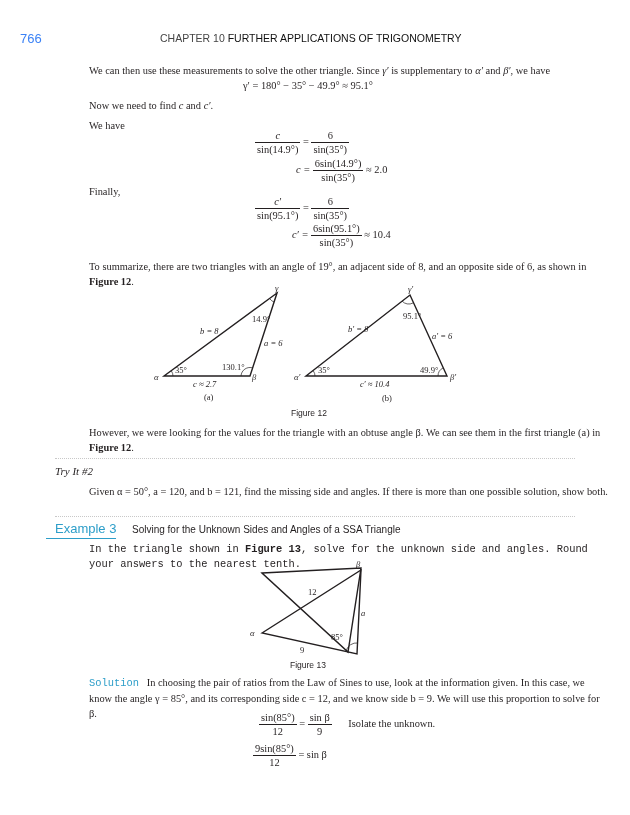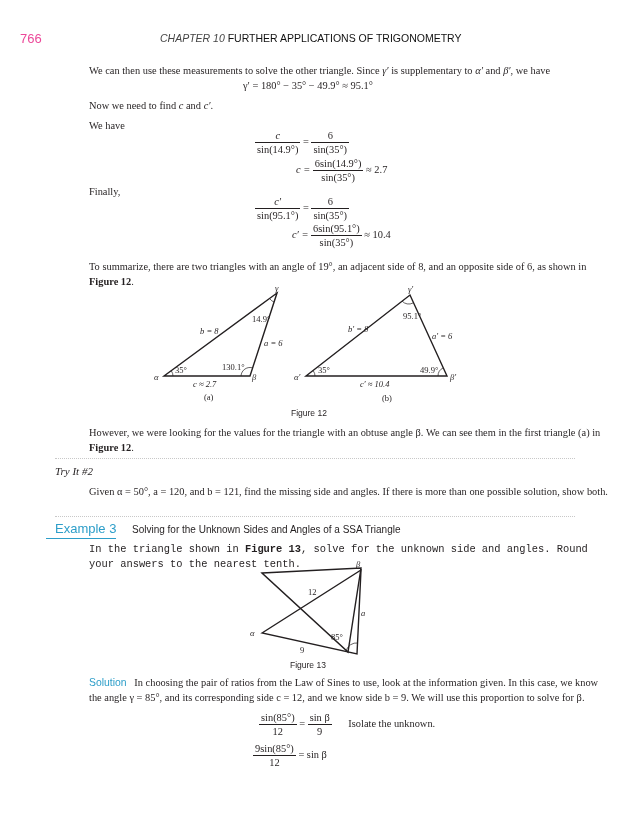--- a/index.html
+++ b/index.html
@@ -1,35 +1,35 @@
 <!DOCTYPE html>
 <html><head>
 <meta charset="utf-8">
 <style>
   html, body { margin: 0; padding: 0; background: #ffffff; }
   body { width: 630px; height: 815px; position: relative; overflow: hidden; color: #231f20;
          font-family: "Liberation Serif", "DejaVu Serif", serif; font-size: 10.4px; }
   .abs { position: absolute; }
-  .header-num { left: 20px; top: 31px; font-size: 13px; font-family: "Liberation Sans", sans-serif; color:#ec4899; }
+  .header-num { left: 20px; top: 31px; font-size: 13px; font-family: "Liberation Sans", sans-serif; color:#3b82f6; }
   .header-chap { left: 160px; top: 32px; font-size: 10.5px; font-family: "Liberation Sans", sans-serif; color:#231f20; }
-  .header-chap .light { color:#444; font-weight: normal; font-style: italic; }
+  .header-chap .light { color:#444; font-weight: normal; }
   .header-chap .bold { font-weight: normal; color:#111; }
   .p { left: 55px; width: 520px; line-height: 15px; margin-left: 34px; }
   i, .it { font-style: italic; }
   .eq { white-space: nowrap; }
   .frac { display: inline-block; vertical-align: middle; text-align: center; }
   .frac .num { display: block; padding: 0 2px; border-bottom: 0.8px solid #231f20; line-height: 13px; }
   .frac .den { display: block; padding: 0 2px; line-height: 13px; }
   .hr { left: 55px; width: 520px; height: 0; border-top: 1px dotted #c8c8c8; }
   .tryit { left: 55px; top: 465px; font-style: italic; font-size: 11px; }
   .example-label { left: 55px; top: 521px; font-size: 13px; color: #2d9ec9; font-family: "Liberation Sans", sans-serif; }
   .example-underline { left: 46px; top: 538px; width: 70px; height: 0; border-top: 1px solid #2d9ec9; }
   .example-title { left: 132px; top: 524px; font-size: 10px; font-weight: normal; font-family: "Liberation Sans", sans-serif; }
   .fig-caption { font-family: "Liberation Sans", sans-serif; font-size: 8.5px; }
-  .solution-label { color: #2d9ec9; font-family: Liberation Sans, sans-serif; text-align: center; }
+  .solution-label { color: #2d9ec9; font-family: Liberation Mono, monospace; text-align: center; }
   svg text { font-family: "Liberation Serif", serif; font-size: 8.5px; fill: #231f20; }
 </style>
 </head>
 <body>
 
 <div class="abs header-num">766</div>
 <div class="abs header-chap">
   <span class="light">CHAPTER 10</span>
   <span class="bold">FURTHER APPLICATIONS OF TRIGONOMETRY</span>
 </div>
@@ -54,21 +54,21 @@
 
 <div class="abs eq" style="left:255px; top:129px;">
   <span class="frac"><span class="num it">c</span><span class="den">sin(14.9°)</span></span>
   <span>=</span>
   <span class="frac"><span class="num">6</span><span class="den">sin(35°)</span></span>
 </div>
 
 <div class="abs eq" style="left:296px; top:157px;">
   <span class="it">c =</span>
   <span class="frac"><span class="num">6sin(14.9°)</span><span class="den">sin(35°)</span></span>
-  <span>≈ 2.7</span>
+  <span>≈ 2.0</span>
 </div>
 
 <div class="abs p" style="top:184px;">Finally,</div>
 
 <div class="abs eq" style="left:255px; top:195px;">
   <span class="frac"><span class="num it">c′</span><span class="den">sin(95.1°)</span></span>
   <span>=</span>
   <span class="frac"><span class="num">6</span><span class="den">sin(35°)</span></span>
 </div>
 

